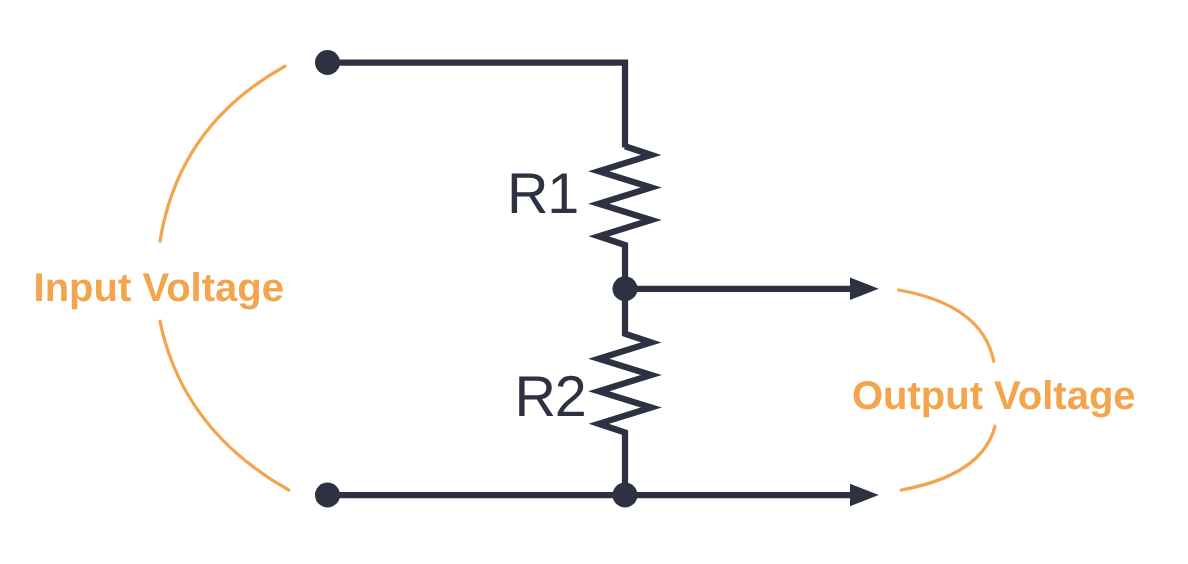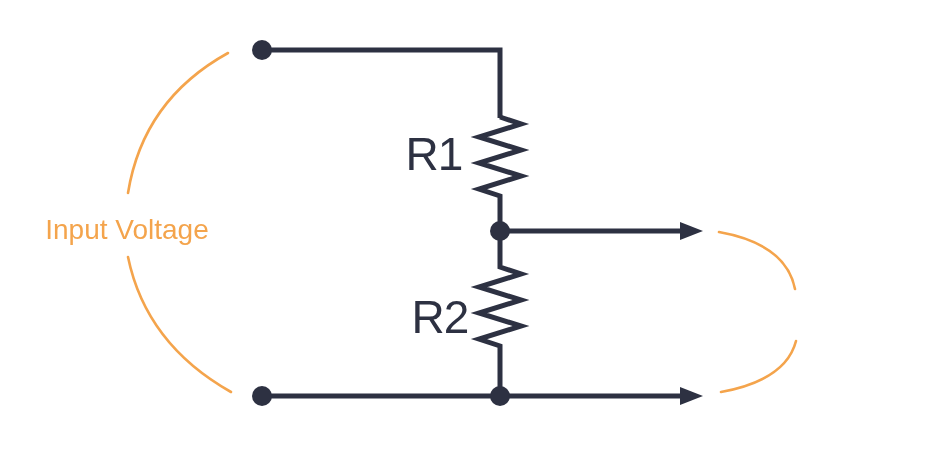--- a/index.html
+++ b/index.html
@@ -33,21 +33,22 @@
     stroke-linecap:round;
   }
   .label{
     position:absolute;
     transform:translate(-50%,-50%);
     white-space:nowrap;
     line-height:1;
   }
   .label--voltage{
     color:var(--accent);
-    font-size:28px;
+    font-size:32px;
+    font-weight:bold;
   }
   .label--ref{
     color:var(--wire);
     font-size:46px;
     letter-spacing:-1px;
   }
 </style>
 </head>
 <body>
 
@@ -76,18 +77,19 @@
     <polygon class="arrowhead" points="680,387 703,396 680,405"></polygon>
 
     <circle class="dot" cx="262" cy="50" r="10"></circle>
     <circle class="dot" cx="500" cy="231" r="10"></circle>
     <circle class="dot" cx="500" cy="396" r="10"></circle>
     <circle class="dot" cx="262" cy="396" r="10"></circle>
   </svg>
 
   <div class="label label--voltage" style="left:127px; top:230px;">Input Voltage</div>
 
+  <div class="label label--voltage" style="left:795px; top:316px;">Output Voltage</div>
 
   <div class="label label--ref" style="left:434px; top:154px;text-align:right;">R1</div>
 
   <div class="label label--ref" style="left:440px; top:317px;text-align:right;">R2</div>
 
 </div>
 
 </body></html>

